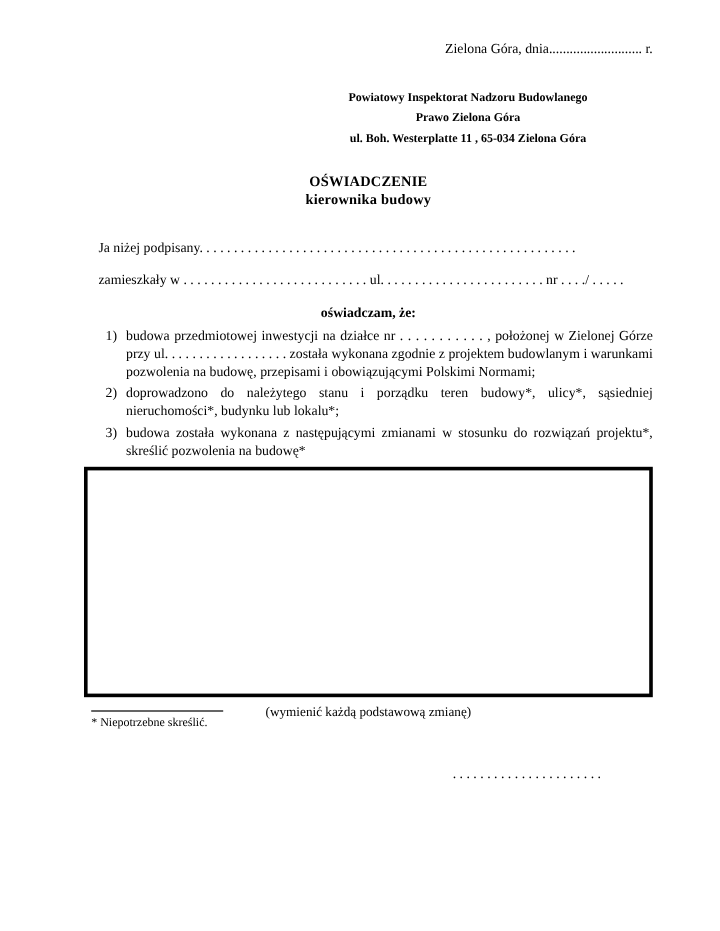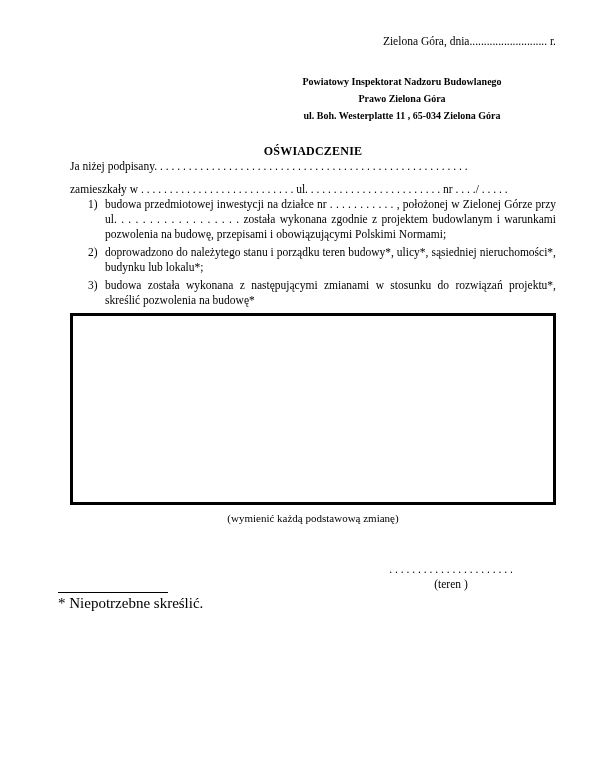--- a/index.html
+++ b/index.html
@@ -6,45 +6,46 @@
   html, body { margin: 0; padding: 0; }
   body {
     width: 600px; height: 776px;
     background: #ffffff;
     color: #000000;
     font-family: "Liberation Serif", "DejaVu Serif", serif;
   }
   .page {
     position: relative;
     width: 600px; height: 652px;
-    padding: 34px 44px 0 70px;
+    padding: 34px 56px 0 70px;
     overflow: hidden;
   }
   .date-line {
     font-size: 11.5px; line-height: 15px;
     text-align: right;
     margin-bottom: 24px;
     white-space: nowrap; overflow: hidden;
   }
   .office-block {
     width: 300px;
     margin: 0 4px 20px auto;
     text-align: center;
     font-weight: bold;
     font-size: 10px; line-height: 17px;
   }
   .doc-title {
     text-align: center;
     font-weight: bold;
     font-size: 12px; line-height: 15px;
+    margin-bottom: 26px;
     letter-spacing: 0.2px;
   }
   .line {
     font-size: 11.5px; line-height: 15px;
-    margin: 0;
+    margin: 12px;
   }
   .nowrap { white-space: nowrap; overflow: hidden; }
   .line-name { margin-bottom: 8px; }
   .legal { text-align: left; }
   .declare {
     text-align: center;
     font-weight: bold;
     font-size: 11.5px; line-height: 15px;
     margin: 0 0 4px 0;
   }
@@ -71,22 +72,22 @@
   }
   .signature-block {
     width: 170px;
     margin: 36px 20px 0 auto;
     text-align: center;
     font-size: 11.5px; line-height: 15px;
   }
   .signature-dots { white-space: nowrap; overflow: hidden; }
   .footnote {
     position: absolute;
-    left: 58px; bottom: 42px;
-    font-size: 15px; line-height: 14px;
+    left: 76px; bottom: 42px;
+    font-size: 10px; line-height: 14px;
   }
   .footnote-rule {
     width: 110px;
     border-top: 1px solid #000000;
     margin-bottom: 3px;
   }
 </style>
 </head>
 <body>
 
@@ -95,28 +96,30 @@
   <div class="date-line">Zielona Góra, dnia........................... r.</div>
 
   <div class="office-block">
     <div>Powiatowy Inspektorat Nadzoru Budowlanego</div>
     <div>Prawo Zielona Góra</div>
     <div>ul. Boh. Westerplatte 11 , 65-034 Zielona Góra</div>
   </div>
 
   <div class="doc-title">
     <div>OŚWIADCZENIE</div>
+    <div>kierownika budowy</div>
   </div>
 
   <div>
     <p class="line nowrap line-name">Ja niżej podpisany. . . . . . . . . . . . . . . . . . . . . . . . . . . . . . . . . . . . . . . . . . . . . . . . . . . . . . .</p>
 
     <p class="line nowrap">zamieszkały w . . . . . . . . . . . . . . . . . . . . . . . . . . . ul. . . . . . . . . . . . . . . . . . . . . . . . nr . . . ./ . . . . .</p>
 
 
+    <p class="declare">oświadczam, że:</p>
 
     <div class="list">
       <div class="list-item">
         <span class="num">1)</span>
         <span class="item-text">budowa przedmiotowej inwestycji na działce nr . . . . . . . . . . . , położonej w Zielonej Górze przy ul. . . . . . . . . . . . . . . . . . została wykonana zgodnie z projektem budowlanym i warunkami pozwolenia na budowę, przepisami i obowiązującymi Polskimi Normami;</span>
       </div>
       <div class="list-item">
         <span class="num">2)</span>
         <span class="item-text">doprowadzono do należytego stanu i porządku teren budowy*, ulicy*, sąsiedniej nieruchomości*, budynku lub lokalu*;</span>
       </div>

